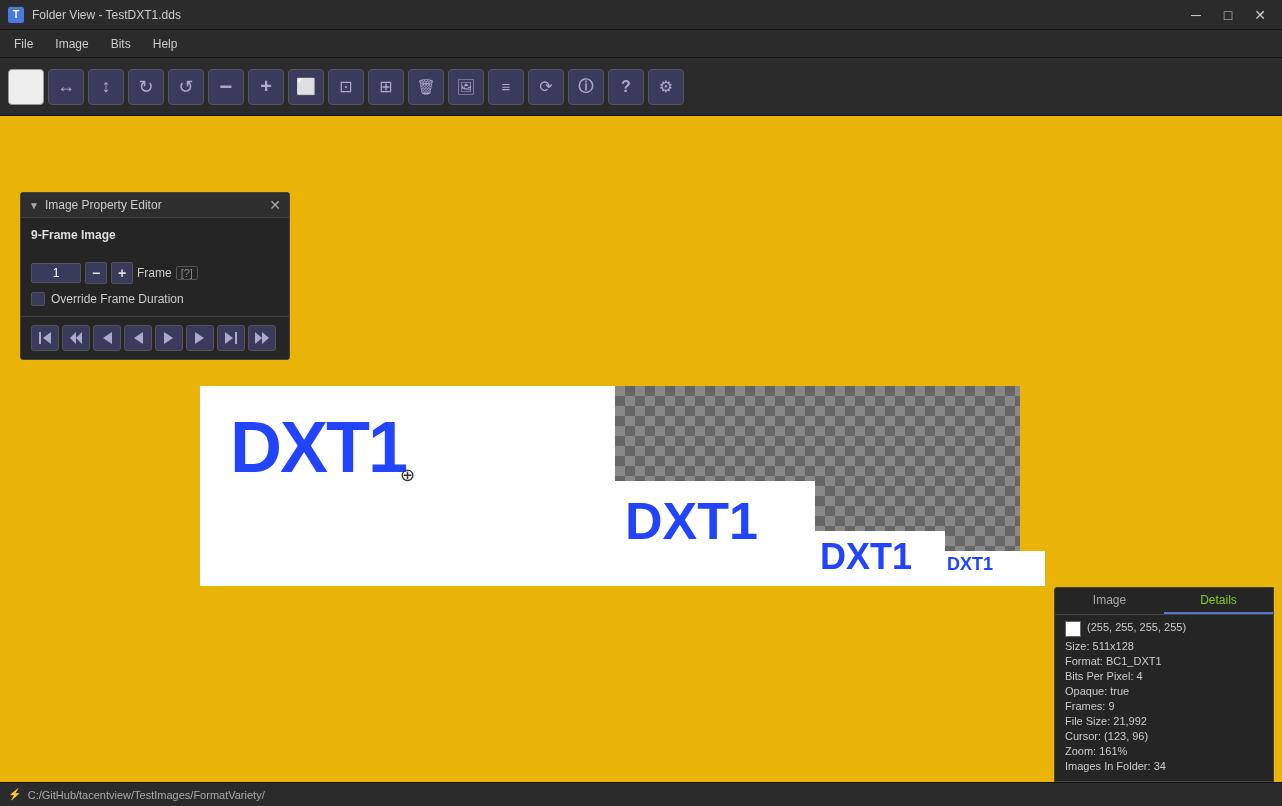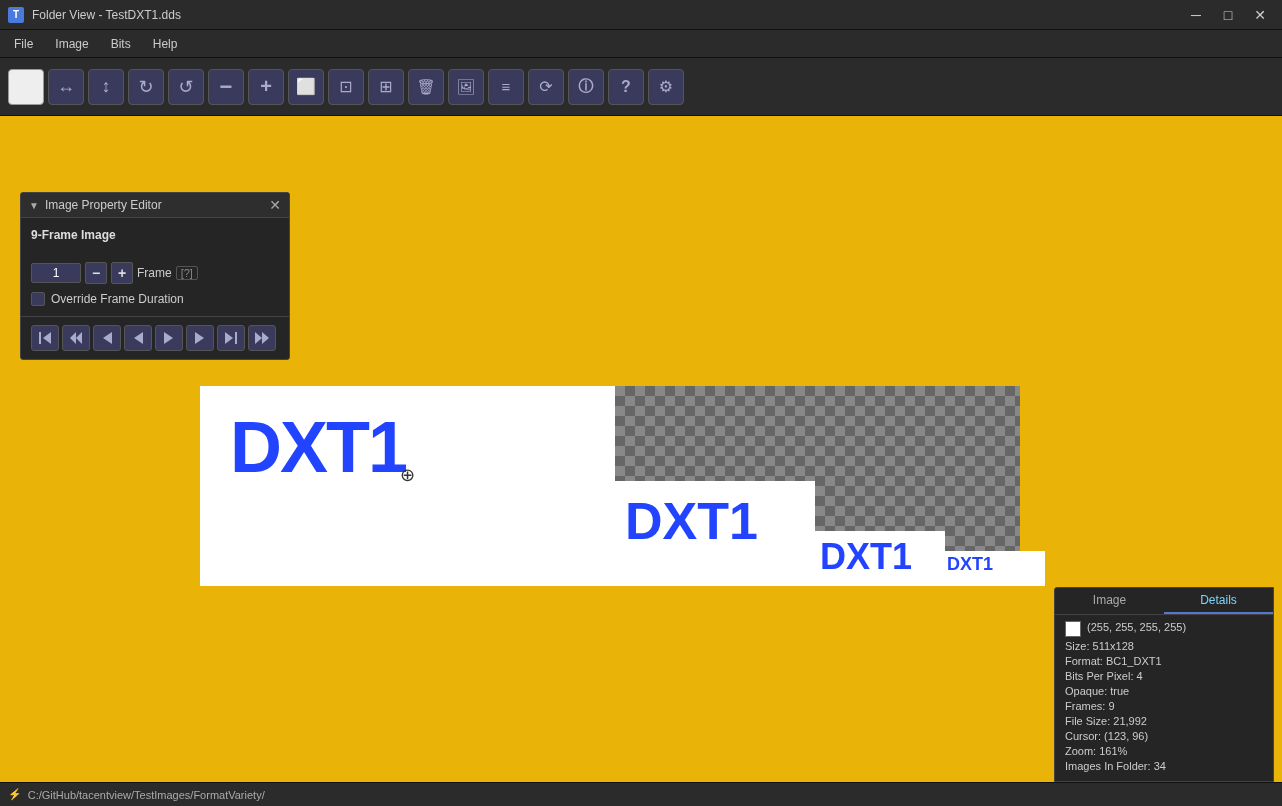--- a/index.html
+++ b/index.html
@@ -286,21 +286,21 @@
     .info-tab {
       flex: 1;
       padding: 5px 8px;
       text-align: center;
       cursor: pointer;
       color: #aaa;
       font-size: 12px;
       border-bottom: 2px solid transparent;
     }
     .info-tab.active {
-      color: #7dd3fc;
+      color: #84cc16;
       border-bottom: 2px solid #5577cc;
     }
     #info-body {
       padding: 6px 10px;
     }
     .info-row {
       display: flex;
       align-items: flex-start;
       margin-bottom: 3px;
       font-size: 11px;

